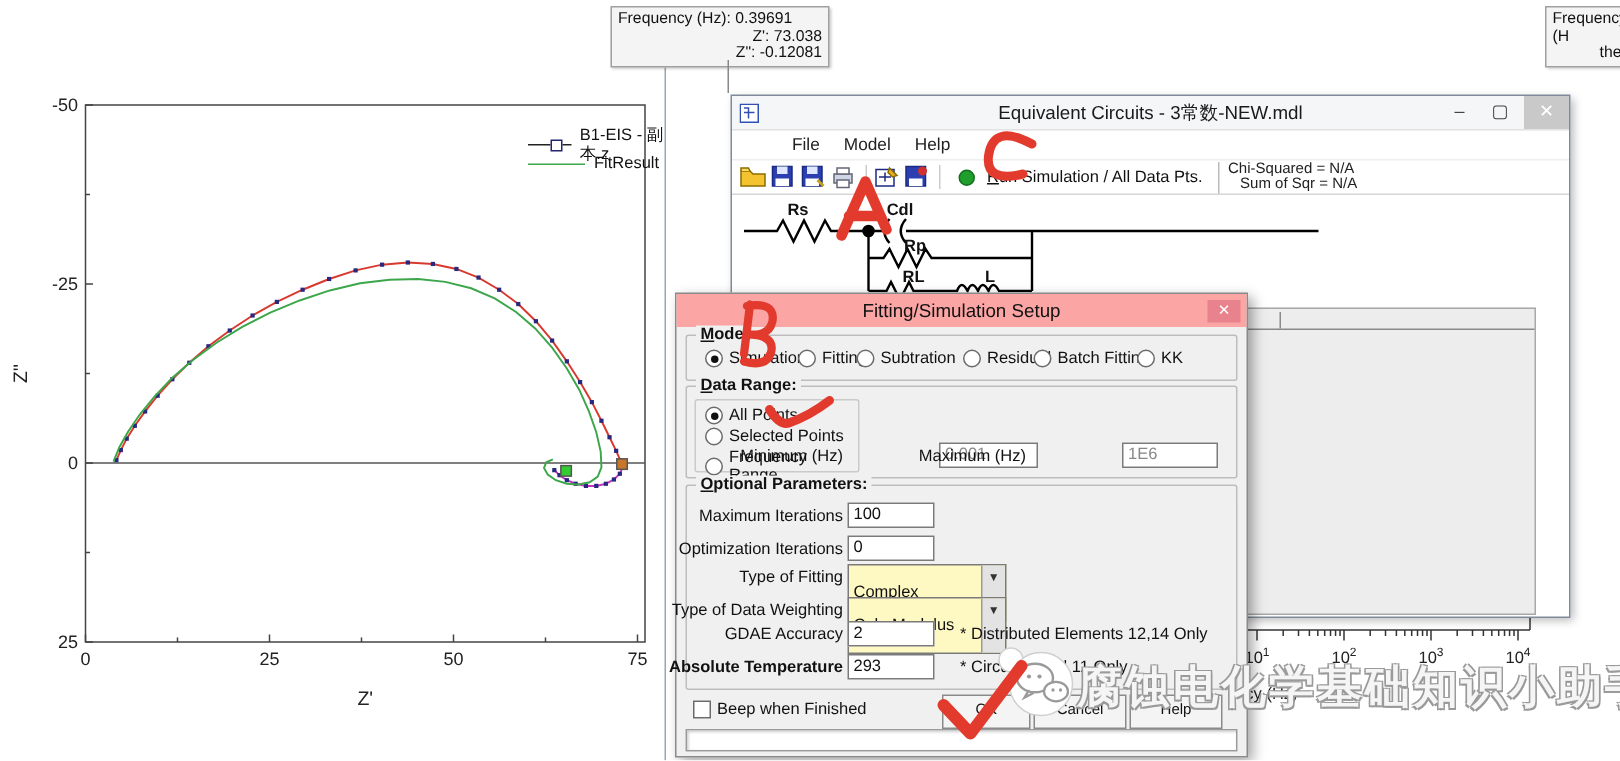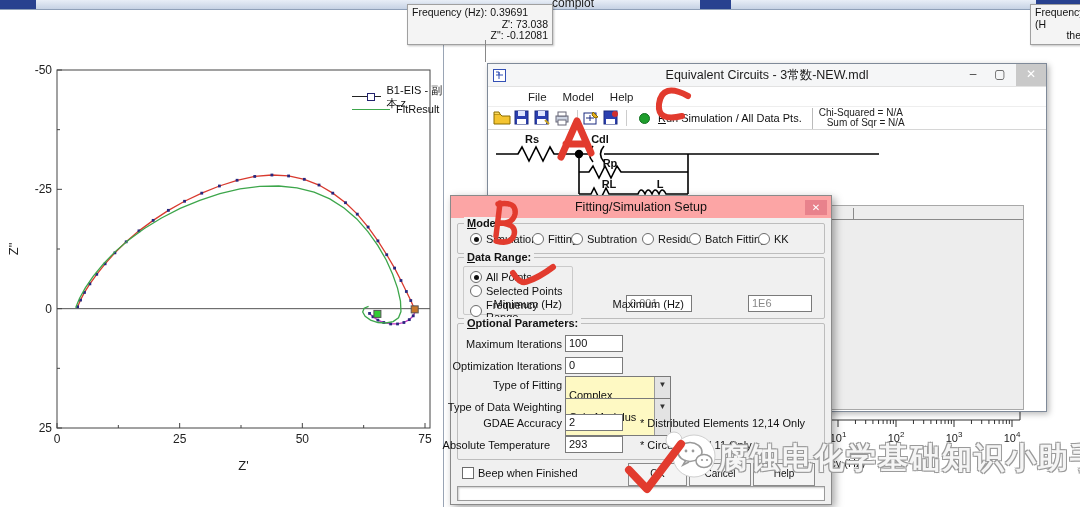--- a/index.html
+++ b/index.html
@@ -66,26 +66,20 @@
   #wmtext{position:absolute;left:56px;top:8px;font-size:30px;font-weight:bold;letter-spacing:2px;color:#f5f5f5;white-space:nowrap;
           text-shadow:1px 1px 0 #9a9a9a,-1px -1px 0 #9a9a9a,1px -1px 0 #9a9a9a,-1px 1px 0 #9a9a9a;}
   #anno{left:0;top:0;width:1080px;height:507px;z-index:9;pointer-events:none;}
   svg text{font-family:"Liberation Sans","DejaVu Sans",sans-serif;}
 </style>
 </head>
 <body>
 
 <div id="stage">
 
-  <div id="topstrip" class="abs">
-    <div class="bluebit" style="left:0;width:36px;"></div>
-    <div class="bluebit" style="left:700px;width:31px;"></div>
-    <div class="bluebit" style="left:1036px;width:44px;"></div>
-    <div id="toptitle">complot</div>
-  </div>
 
   <div class="tooltip abs" style="left:407px;top:4px;width:136px;">
     <div>Frequency (Hz): 0.39691</div>
     <div class="r">Z': 73.038</div>
     <div class="r">Z": -0.12081</div>
   </div>
   <div class="abs" style="left:485px;top:40px;width:1px;height:22px;background:#888;z-index:6;"></div>
 
   <div class="tooltip abs" style="left:1030px;top:4px;width:60px;">
     <div>Frequency (H</div>
@@ -367,21 +361,21 @@
       <span class="tbox" style="left:107px;top:11px;width:50px;">100</span>
       <span class="flabel" style="right:262px;top:36px;">Optimization Iterations</span>
       <span class="tbox" style="left:107px;top:33px;width:50px;">0</span>
       <span class="flabel" style="right:262px;top:55px;">Type of Fitting</span>
       <span class="ddl" style="left:107px;top:52px;width:98px;"><span>Complex</span><span class="arr">▼</span></span>
       <span class="flabel" style="right:262px;top:77px;">Type of Data Weighting</span>
       <span class="ddl" style="left:107px;top:74px;width:98px;"><span>Calc-Modulus</span><span class="arr">▼</span></span>
       <span class="flabel" style="right:262px;top:93px;">GDAE Accuracy</span>
       <span class="tbox" style="left:107px;top:90px;width:50px;">2</span>
       <span class="note" style="left:182px;top:93px;">* Distributed Elements 12,14 Only</span>
-      <span class="flabel" style="right:274px;top:115px;">Absolute Temperature</span>
+      <span class="flabel" style="right:262px;top:115px;font-weight:bold;">Absolute Temperature</span>
       <span class="tbox" style="left:107px;top:112px;width:50px;">293</span>
       <span class="note" style="left:182px;top:115px;">* Circuit Model 11 Only</span>
     </div>
 
     <span class="cbox" style="left:11px;top:271px;"></span>
     <span class="note" style="left:27px;top:271px;">Beep when Finished</span>
 
     <div class="btn" style="left:177px;top:267px;width:57px;">OK</div>
     <div class="btn" style="left:238px;top:267px;width:60px;">Cancel</div>
     <div class="btn" style="left:302px;top:267px;width:60px;">Help</div>

